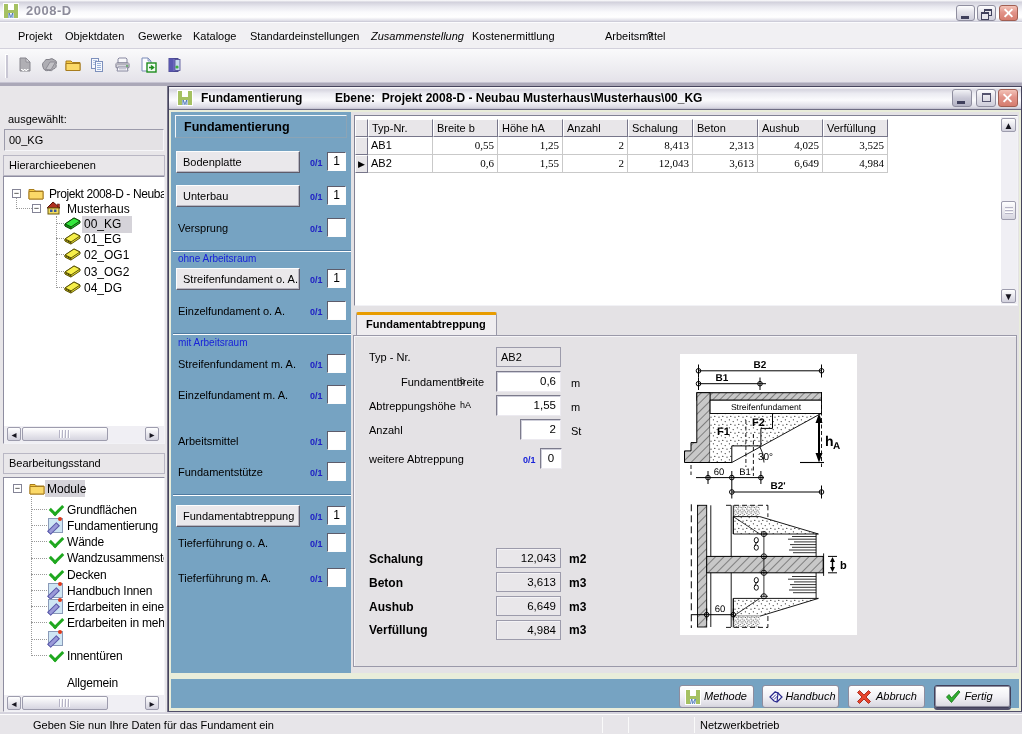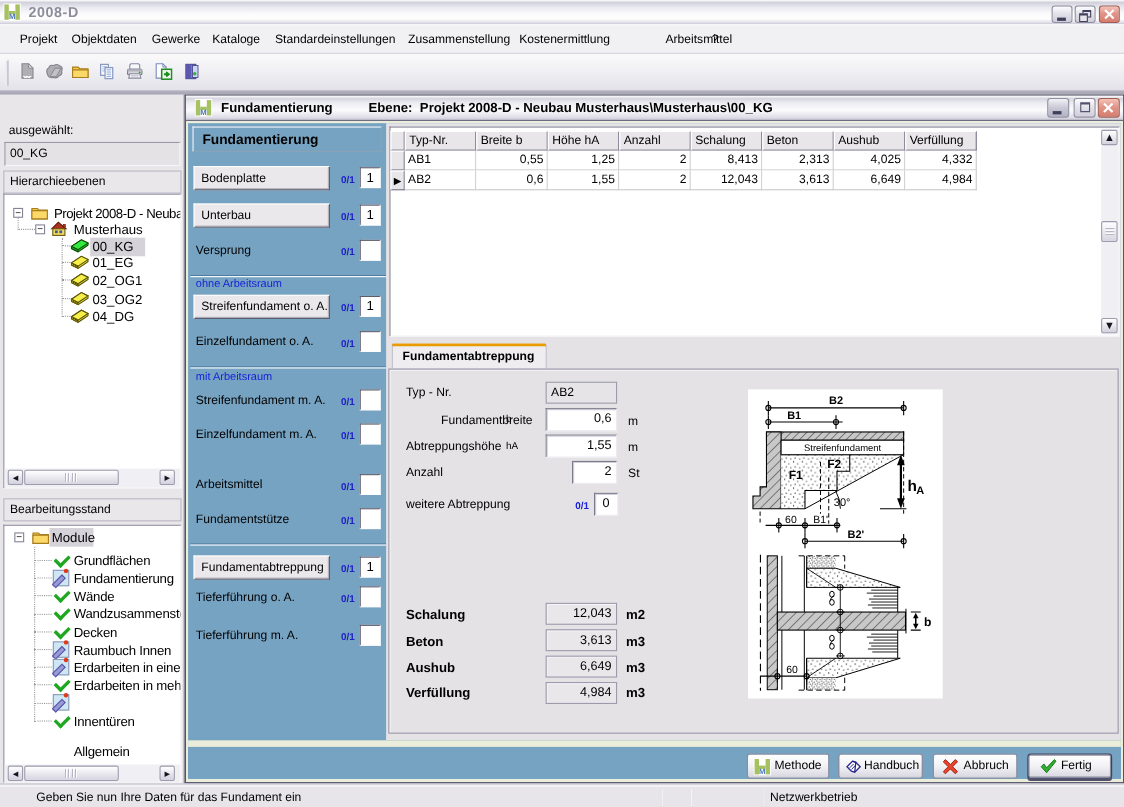--- a/index.html
+++ b/index.html
@@ -63,21 +63,21 @@
 
 #rpane { left:180px; top:0px; width:668px; height:561px; background:#e4e2e5; }
 
 
 #grid { position:absolute; left:3px; top:3px; width:664px; height:191px; background:#fff;
   border:1px solid; border-color:#828294 #f2f2f6 #f2f2f6 #828294; }
 .gh { position:absolute; height:18px; background:#e8e6e9; border:1px solid; border-color:#ffffff #77768a #77768a #ffffff;
   font-size:11px; padding:2px 0 0 3px; }
 .gc { position:absolute; height:18px; background:#fff; border-right:1px solid #c9c9c9; border-bottom:1px solid #c9c9c9;
   font-size:11px; padding:2px 3px 0 3px; }
-.gr { text-align:right; }
+.gr { text-align:right;font-family:Liberation Serif, serif; }
 
 
 #tab { position:absolute; left:5px; top:200px; width:141px; height:23px; background:#efedf0;
   border:1px solid #9a99a9; border-bottom:none; border-top:3px solid #e89c00; border-radius:2px 2px 0 0;
   font-size:11px; font-weight:bold; padding:3px 0 0 9px; }
 #tabpane { position:absolute; left:2px; top:223px; width:664px; height:332px;
   border:1px solid #9a99a9; box-shadow:inset 1px 1px 0 #f6f5f8; background:#e4e2e5; }
 .flab { position:absolute; left:15px; font-size:11px; }
 .flab2 { position:absolute; font-size:9px; }
 .fbox { position:absolute; background:#fff; border:1px solid; border-color:#7c7b8c #eceaf0 #eceaf0 #7c7b8c;
@@ -85,21 +85,21 @@
 .fro { position:absolute; background:#e6e4e7; border:1px solid #9c9bab; font-size:11px; padding:3px 4px 0 4px; }
 .runit { position:absolute; font-size:11px; }
 .rlab { position:absolute; left:15px; font-size:12px; font-weight:bold; }
 .rbox { position:absolute; left:142px; width:65px; height:20px; background:#e9e7ea;
   border:1px solid #9c9bab; box-shadow:1px 1px 0 #f4f3f6 inset; font-size:11.5px; text-align:right; padding:3px 4px 0 0; }
 .ru { position:absolute; left:215px; font-size:12px; font-weight:bold; }
 
 
 #bbar { left:0px; top:561px; width:848px; height:35px; background:#76a3c2; border-top:6px solid #e9edda; }
 .bbtn { position:absolute; top:6px; height:23px; border:1px solid #8e8d9e; border-radius:3px;
-  background:linear-gradient(#ffffff, #f2f1f5 50%, #dddce4 90%, #d2d1db); font-size:11px; padding-top:4px; text-align:center; }
+  background:linear-gradient(#ffffff, #f2f1f5 50%, #dddce4 90%, #d2d1db); font-size:11px; padding-top:4px; text-align:center;font-style:italic; }
 
 .gmin,.gres,.gx1,.gx2,.gmax { position:absolute; }
 .gmax { left:5px; top:3px; width:9px; height:9px; border:1px solid #54536e; border-top:2px solid #54536e; }
 .gmin { left:4px; top:10px; width:8px; height:3px; background:#40405c; }
 .gres { left:6px; top:3px; width:8px; height:7px; border:1px solid #40405c; border-top:2px solid #40405c; background:transparent; }
 .gres:after { content:""; position:absolute; left:-4px; top:1px; width:6px; height:5px; border:1px solid #40405c; border-top:2px solid #40405c; background:#e6e5ec; }
 .gx1,.gx2 { left:3px; top:6px; width:11px; height:2px; background:#fff; }
 .gx1 { transform:rotate(45deg); } .gx2 { transform:rotate(-45deg); }
 
 
@@ -140,21 +140,21 @@
       <span class="gx2"></span>
     </div>
 </div>
 
 <div class="abs" id="menubar">
   <span style="left:18px;">Projekt</span>
   <span style="left:65px;">Objektdaten</span>
   <span style="left:138px;">Gewerke</span>
   <span style="left:193px;">Kataloge</span>
   <span style="left:250px;">Standardeinstellungen</span>
-  <span style="left:371px;">Zusammenstellung</span>
+  <span style="left:371px;font-style:italic;">Zusammenstellung</span>
   <span style="left:472px;">Kostenermittlung</span>
   <span style="left:569px;margin-left:36px;">Arbeitsmittel</span>
   <span style="left:647px;">?</span>
 </div>
 
 <div class="abs" id="toolbar">
   <div class="abs grip"></div>
   <div class="abs tbico" style="left:17px;" id="ico-new"><svg width="16" height="16" viewBox="0 0 16 16">
         <path d="M3,1 L9,1 L13,5 L13,14 L3,14 Z" fill="#b0afb4" stroke="#88878e"></path>
         <path d="M9,1 L9,5 L13,5 Z" fill="#d8d7db" stroke="#88878e" stroke-width="0.8"></path>
@@ -298,21 +298,21 @@
       <div class="trow t2r" style="top:24px;">Grundflächen</div>
     <div class="abs ipen" style="left:44px; top:40px;"></div>
       <div class="trow t2r" style="top:40px;">Fundamentierung</div>
     <div class="abs ick" style="left:44px; top:56px;"></div>
       <div class="trow t2r" style="top:56px;">Wände</div>
     <div class="abs ick" style="left:44px; top:72px;"></div>
       <div class="trow t2r" style="top:72px;">Wandzusammenstellung</div>
     <div class="abs ick" style="left:44px; top:89px;"></div>
       <div class="trow t2r" style="top:89px;">Decken</div>
     <div class="abs ipen" style="left:44px; top:105px;"></div>
-      <div class="trow t2r" style="top:105px;">Raumbuch Innen</div>
+      <div class="trow t2r" style="top:105px;">Handbuch Innen</div>
     <div class="abs ipen" style="left:44px; top:121px;"></div>
       <div class="trow t2r" style="top:121px;">Erdarbeiten in einer Baugrube</div>
     <div class="abs ick" style="left:44px; top:137px;"></div>
       <div class="trow t2r" style="top:137px;">Erdarbeiten in mehreren</div>
     <div class="abs ipen" style="left:44px; top:153px;"></div>
       <div class="trow t2r" style="top:153px;margin-top:44px;">Allgemein</div>
     <div class="abs ick" style="left:44px; top:170px;"></div>
       <div class="trow t2r" style="top:170px;">Innentüren</div>
     <div class="abs sb" style="left:0px; top:217px; width:160px; height:17px;">
       <div class="sbtn" style="left:3px; top:1px; width:14px;">◂</div>
@@ -402,21 +402,21 @@
         <div class="gh" style="left:403px; top:3px; width:65px;">Aushub</div>
         <div class="gh" style="left:468px; top:3px; width:65px;">Verfüllung</div>
         <div class="gh" style="left:0; top:21px; width:13px; height:18px;"></div>
         <div class="gc" style="left:13px; top:21px; width:65px;">AB1</div>
         <div class="gc gr" style="left:78px; top:21px; width:65px;">0,55</div>
         <div class="gc gr" style="left:143px; top:21px; width:65px;">1,25</div>
         <div class="gc gr" style="left:208px; top:21px; width:65px;">2</div>
         <div class="gc gr" style="left:273px; top:21px; width:65px;">8,413</div>
         <div class="gc gr" style="left:338px; top:21px; width:65px;">2,313</div>
         <div class="gc gr" style="left:403px; top:21px; width:65px;">4,025</div>
-        <div class="gc gr" style="left:468px; top:21px; width:65px;">4,332</div>
+        <div class="gc gr" style="left:468px; top:21px; width:65px;">3,525</div>
         <div class="gh" style="left:0; top:39px; width:13px; height:18px; font-size:9px; line-height:13px; padding-left:2px;">▶</div>
         <div class="gc" style="left:13px; top:39px; width:65px;">AB2</div>
         <div class="gc gr" style="left:78px; top:39px; width:65px;">0,6</div>
         <div class="gc gr" style="left:143px; top:39px; width:65px;">1,55</div>
         <div class="gc gr" style="left:208px; top:39px; width:65px;">2</div>
         <div class="gc gr" style="left:273px; top:39px; width:65px;">12,043</div>
         <div class="gc gr" style="left:338px; top:39px; width:65px;">3,613</div>
         <div class="gc gr" style="left:403px; top:39px; width:65px;">6,649</div>
         <div class="gc gr" style="left:468px; top:39px; width:65px;">4,984</div>
         <div class="abs sb" style="left:646px; top:1px; width:16px; height:187px;">

